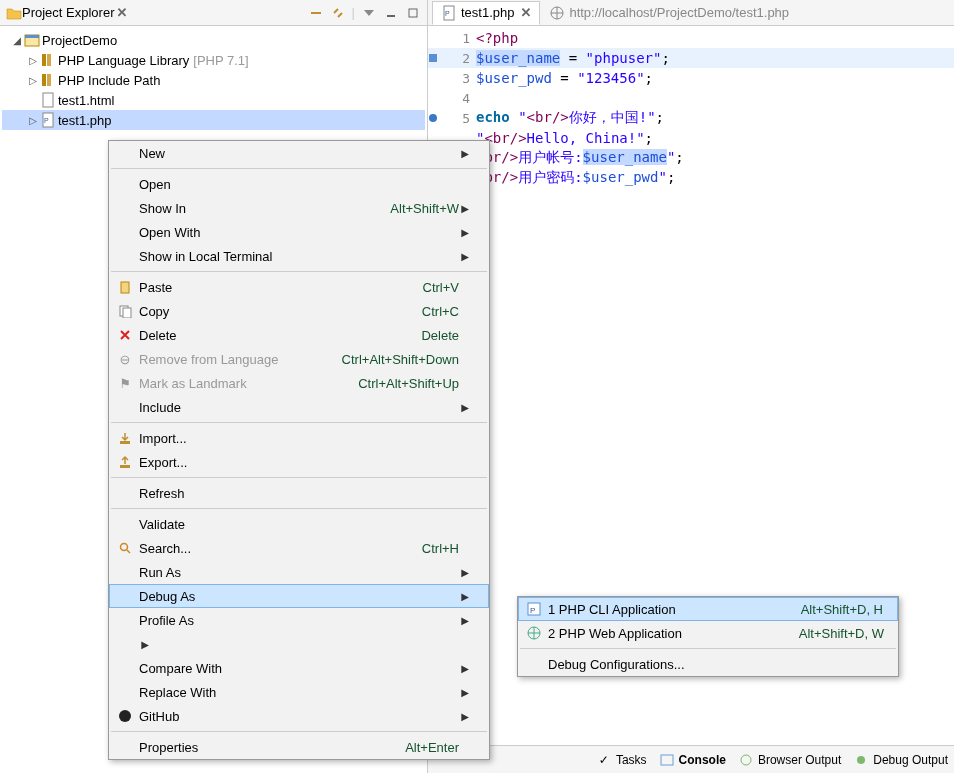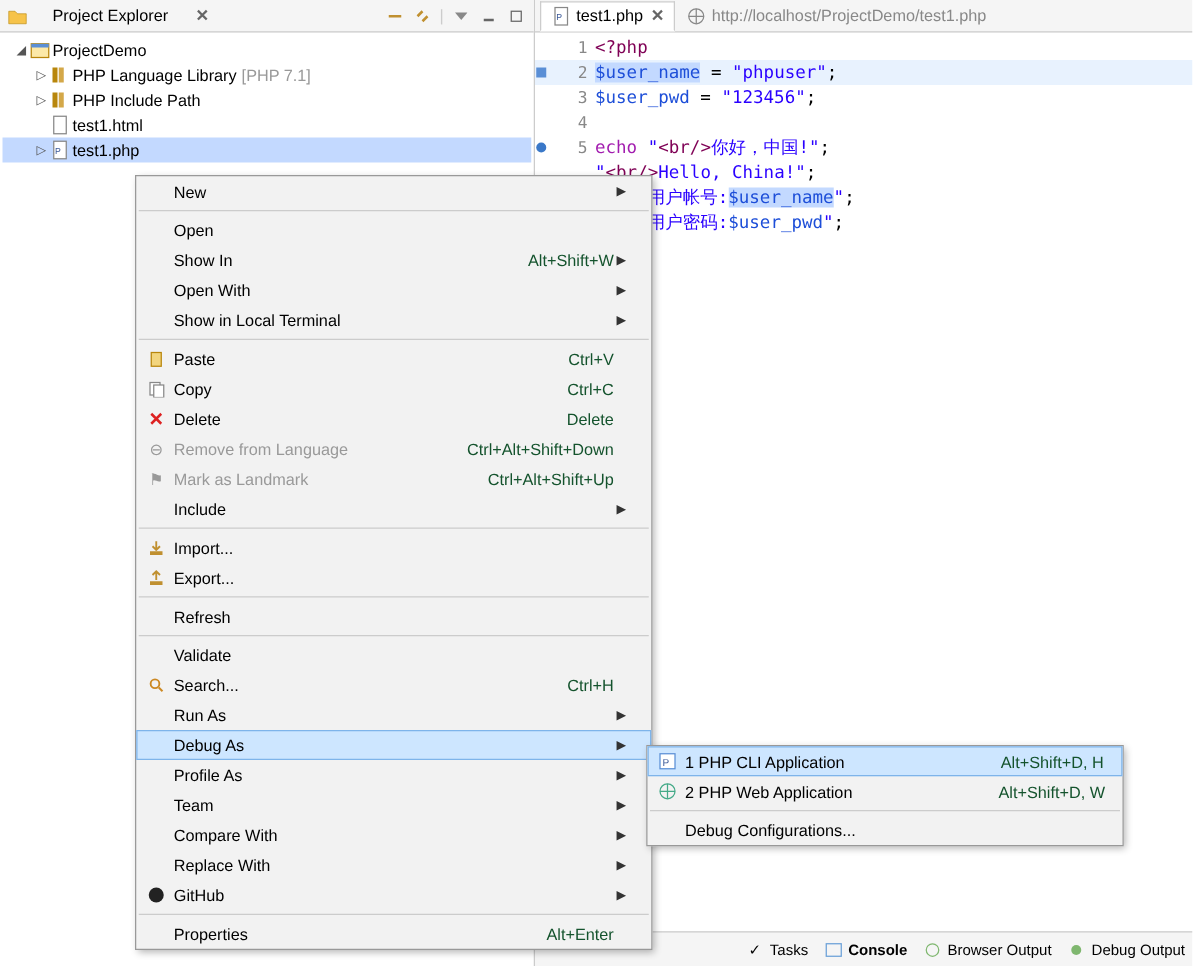--- a/index.html
+++ b/index.html
@@ -1,42 +1,42 @@
 <!DOCTYPE html>
 <html><head>
 <meta charset="utf-8">
 <style>
 * { box-sizing: border-box; margin: 0; padding: 0; }
 body { font-family: "Segoe UI", Tahoma, sans-serif; font-size: 13px; background: #fff; color: #000; width: 954px; height: 773px; overflow: hidden; position: relative; }
 .container { display: flex; height: 100%; }
 .left-panel { width: 428px; border-right: 1px solid #ccc; display: flex; flex-direction: column; }
 .right-panel { flex: 1; display: flex; flex-direction: column; }
 .panel-header { display: flex; align-items: center; padding: 3px 6px; border-bottom: 1px solid #ccc; background: #f5f5f5; height: 26px; }
-.panel-header .title { display: flex; align-items: center; gap: 20px; }
+.panel-header .title { display: flex; align-items: center; gap: 0; }
 .panel-header .toolbar { margin-left: auto; display: flex; gap: 6px; align-items: center; }
 .icon-sm { width: 16px; height: 16px; display: inline-flex; align-items: center; justify-content: center; font-size: 12px; }
 .close-x { color: #666; font-weight: bold; margin-left: 2px; cursor: pointer; }
 .tree { padding: 4px 2px; font-size: 13px; }
 .tree-row { display: flex; align-items: center; padding: 2px 0; white-space: nowrap; }
 .tree-row.selected { background: #c3d9ff; }
 .indent { display: inline-block; }
 .arrow { width: 14px; display: inline-block; text-align: center; color: #555; font-size: 10px; }
 .node-label { margin-left: 2px; }
 .decor { color: #999; margin-left: 4px; }
 .tab-bar { display: flex; align-items: center; border-bottom: 1px solid #ccc; background: #f5f5f5; height: 26px; padding-left: 4px; }
 .tab { display: flex; align-items: center; padding: 3px 8px; gap: 4px; border: 1px solid transparent; }
 .tab.active { background: #fff; border: 1px solid #ccc; border-bottom: 1px solid #fff; }
 .tab.inactive { color: #888; }
 .editor { font-family: Consolas, monospace; font-size: 14px; padding: 2px 0; }
 .code-line { display: flex; align-items: center; height: 20px; }
 .gutter { width: 30px; text-align: right; padding-right: 6px; color: #888; font-size: 13px; }
 .gutter-marker { width: 18px; text-align: center; }
 .code-text { white-space: pre; }
 .line-current { background: #e8f2fe; }
-.c-kw { color: #a21caf; font-weight: normal; }
+.c-kw { color: #0369a1; font-weight: bold; }
 .c-var { color: #1d4ed8; }
 .c-str { color: #2a00ff; }
 .c-tag { color: #7f0055; }
 .c-sel { background: #c3d9ff; }
 .bottom-tabs { display: flex; align-items: center; border-top: 1px solid #ccc; padding: 4px 6px; gap: 12px; background: #f5f5f5; height: 28px; }
 .bottom-tab { display: flex; align-items: center; gap: 4px; font-size: 12px; }
 .bottom-tab.active { font-weight: bold; }
 .ctx-menu { position: absolute; background: #f2f2f2; border: 1px solid #999; box-shadow: 2px 2px 6px rgba(0,0,0,.3); font-size: 13px; z-index: 10; }
 .ctx-item { display: flex; align-items: center; padding: 3px 20px 3px 6px; height: 24px; }
 .ctx-item.disabled { color: #999; }
@@ -253,21 +253,21 @@
             <svg width="14" height="14">
               <circle cx="7" cy="7" r="4" fill="#7fb76f"></circle>
             </svg>
           </span>
           <span>Debug Output</span>
         </div>
     </div>
   </div>
 </div>
 
-<div class="ctx-menu" style="left:108px; top:140px; width:414px;">
+<div class="ctx-menu" style="left:108px; top:140px; width:382px;">
   <div class="ctx-item">
       <span class="ctx-icon"></span>
       <span class="ctx-label">New</span>
       <span class="ctx-arrow">▶</span>
     </div>
   <div class="ctx-sep"></div>
   <div class="ctx-item">
       <span class="ctx-icon"></span>
       <span class="ctx-label">Open</span>
       <span class="ctx-arrow"></span>
@@ -391,21 +391,20 @@
       <span class="ctx-label">Debug As</span>
       <span class="ctx-arrow">▶</span>
     </div>
   <div class="ctx-item">
       <span class="ctx-icon"></span>
       <span class="ctx-label">Profile As</span>
       <span class="ctx-arrow">▶</span>
     </div>
   <div class="ctx-item">
       <span class="ctx-icon"></span>
-      <span class="ctx-label">Team</span>
       <span class="ctx-arrow">▶</span>
     </div>
   <div class="ctx-item">
       <span class="ctx-icon"></span>
       <span class="ctx-label">Compare With</span>
       <span class="ctx-arrow">▶</span>
     </div>
   <div class="ctx-item">
       <span class="ctx-icon"></span>
       <span class="ctx-label">Replace With</span>

